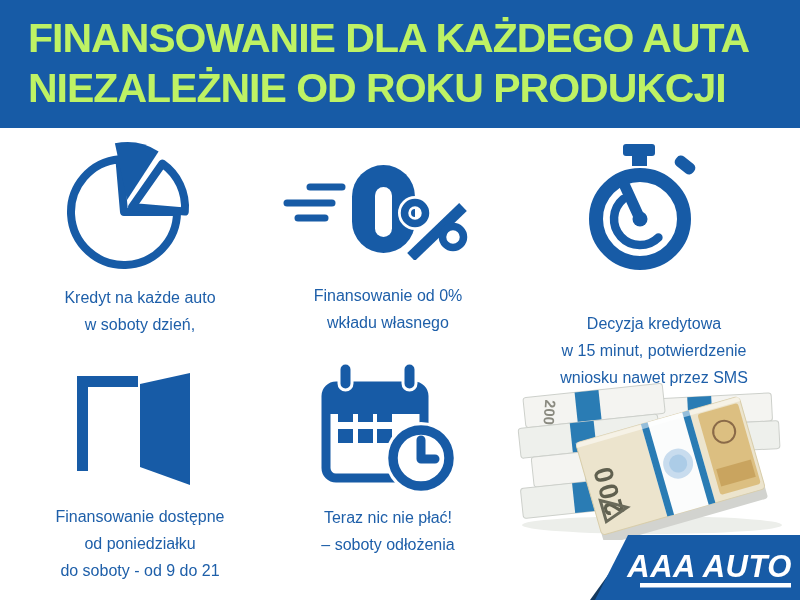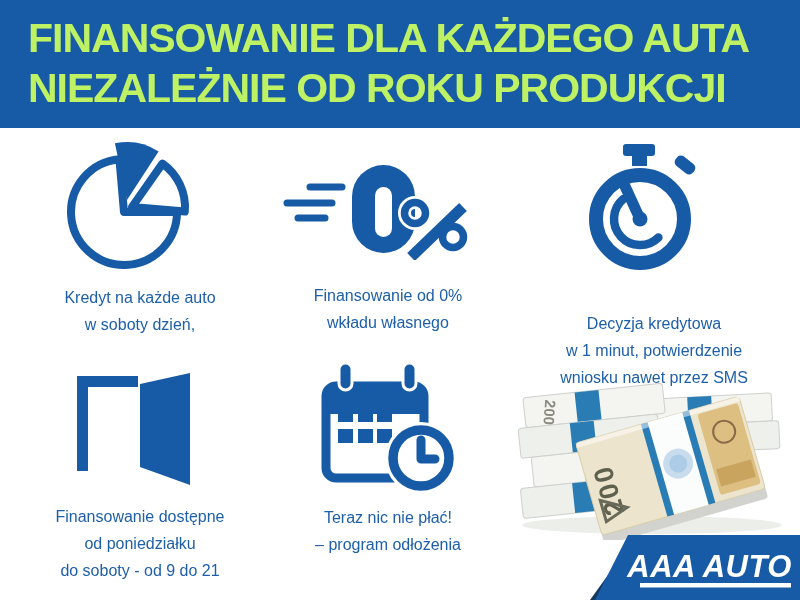--- a/index.html
+++ b/index.html
@@ -112,21 +112,21 @@
       <rect x="45" y="2" width="32" height="12" rx="3" fill="var(--brand-blue)"></rect>
       <rect x="54" y="8" width="15" height="16" fill="var(--brand-blue)"></rect>
       <rect x="96" y="17" width="22" height="12" rx="5" fill="var(--brand-blue)" transform="rotate(38 107 23)"></rect>
       <circle cx="62" cy="77" r="44" fill="none" stroke="var(--brand-blue)" stroke-width="14"></circle>
       <path d="M45.3,57.1 A26 26 0 1 0 80.4,95.4" fill="none" stroke="var(--brand-blue)" stroke-width="8.5" stroke-linecap="round"></path>
       <line x1="62" y1="77" x2="46" y2="42" stroke="var(--brand-blue)" stroke-width="11" stroke-linecap="round"></line>
       <circle cx="62" cy="77" r="7.5" fill="var(--brand-blue)"></circle>
     </svg>
     <p class="caption">
       <span>Decyzja kredytowa</span><br>
-      <span>w 1 minut, potwierdzenie</span><br>
+      <span>w 15 minut, potwierdzenie</span><br>
       <span>wniosku nawet przez SMS</span>
     </p>
   </section>
 
   <section class="feature f4">
     <svg class="icon" width="130" height="120" viewBox="0 0 130 120">
       <rect x="7" y="6" width="11" height="95" fill="var(--brand-blue)"></rect>
       <rect x="7" y="6" width="61" height="11" fill="var(--brand-blue)"></rect>
       <polygon points="70,14 120,3 120,115 70,97" fill="var(--brand-blue)"></polygon>
     </svg>
@@ -153,21 +153,21 @@
         <rect x="18" y="67" width="15" height="14"></rect>
         <rect x="38" y="67" width="15" height="14"></rect>
         <rect x="57" y="67" width="15" height="14"></rect>
       </g>
       <circle cx="101" cy="96" r="36" fill="#ffffff"></circle>
       <circle cx="101" cy="96" r="28" fill="none" stroke="var(--brand-blue)" stroke-width="9.5"></circle>
       <path d="M101,78 L101,97 L115,97" fill="none" stroke="var(--brand-blue)" stroke-width="9" stroke-linecap="round" stroke-linejoin="round"></path>
     </svg>
     <p class="caption">
       <span>Teraz nic nie płać!</span><br>
-      <span>– program odłożenia</span><br>
+      <span>– soboty odłożenia</span><br>
     </p>
   </section>
 
   <section class="feature f6">
     <svg width="280" height="178" viewBox="0 0 280 178">
       <ellipse cx="140" cy="163" rx="130" ry="9" fill="#eceeea"></ellipse>
 
       <g transform="rotate(-3 200 50)">
         <rect x="120" y="34" width="140" height="28" rx="3" fill="var(--note-white)" stroke="#cdd0cb"></rect>
         <rect x="176" y="34" width="24" height="28" fill="var(--band-blue)"></rect>

